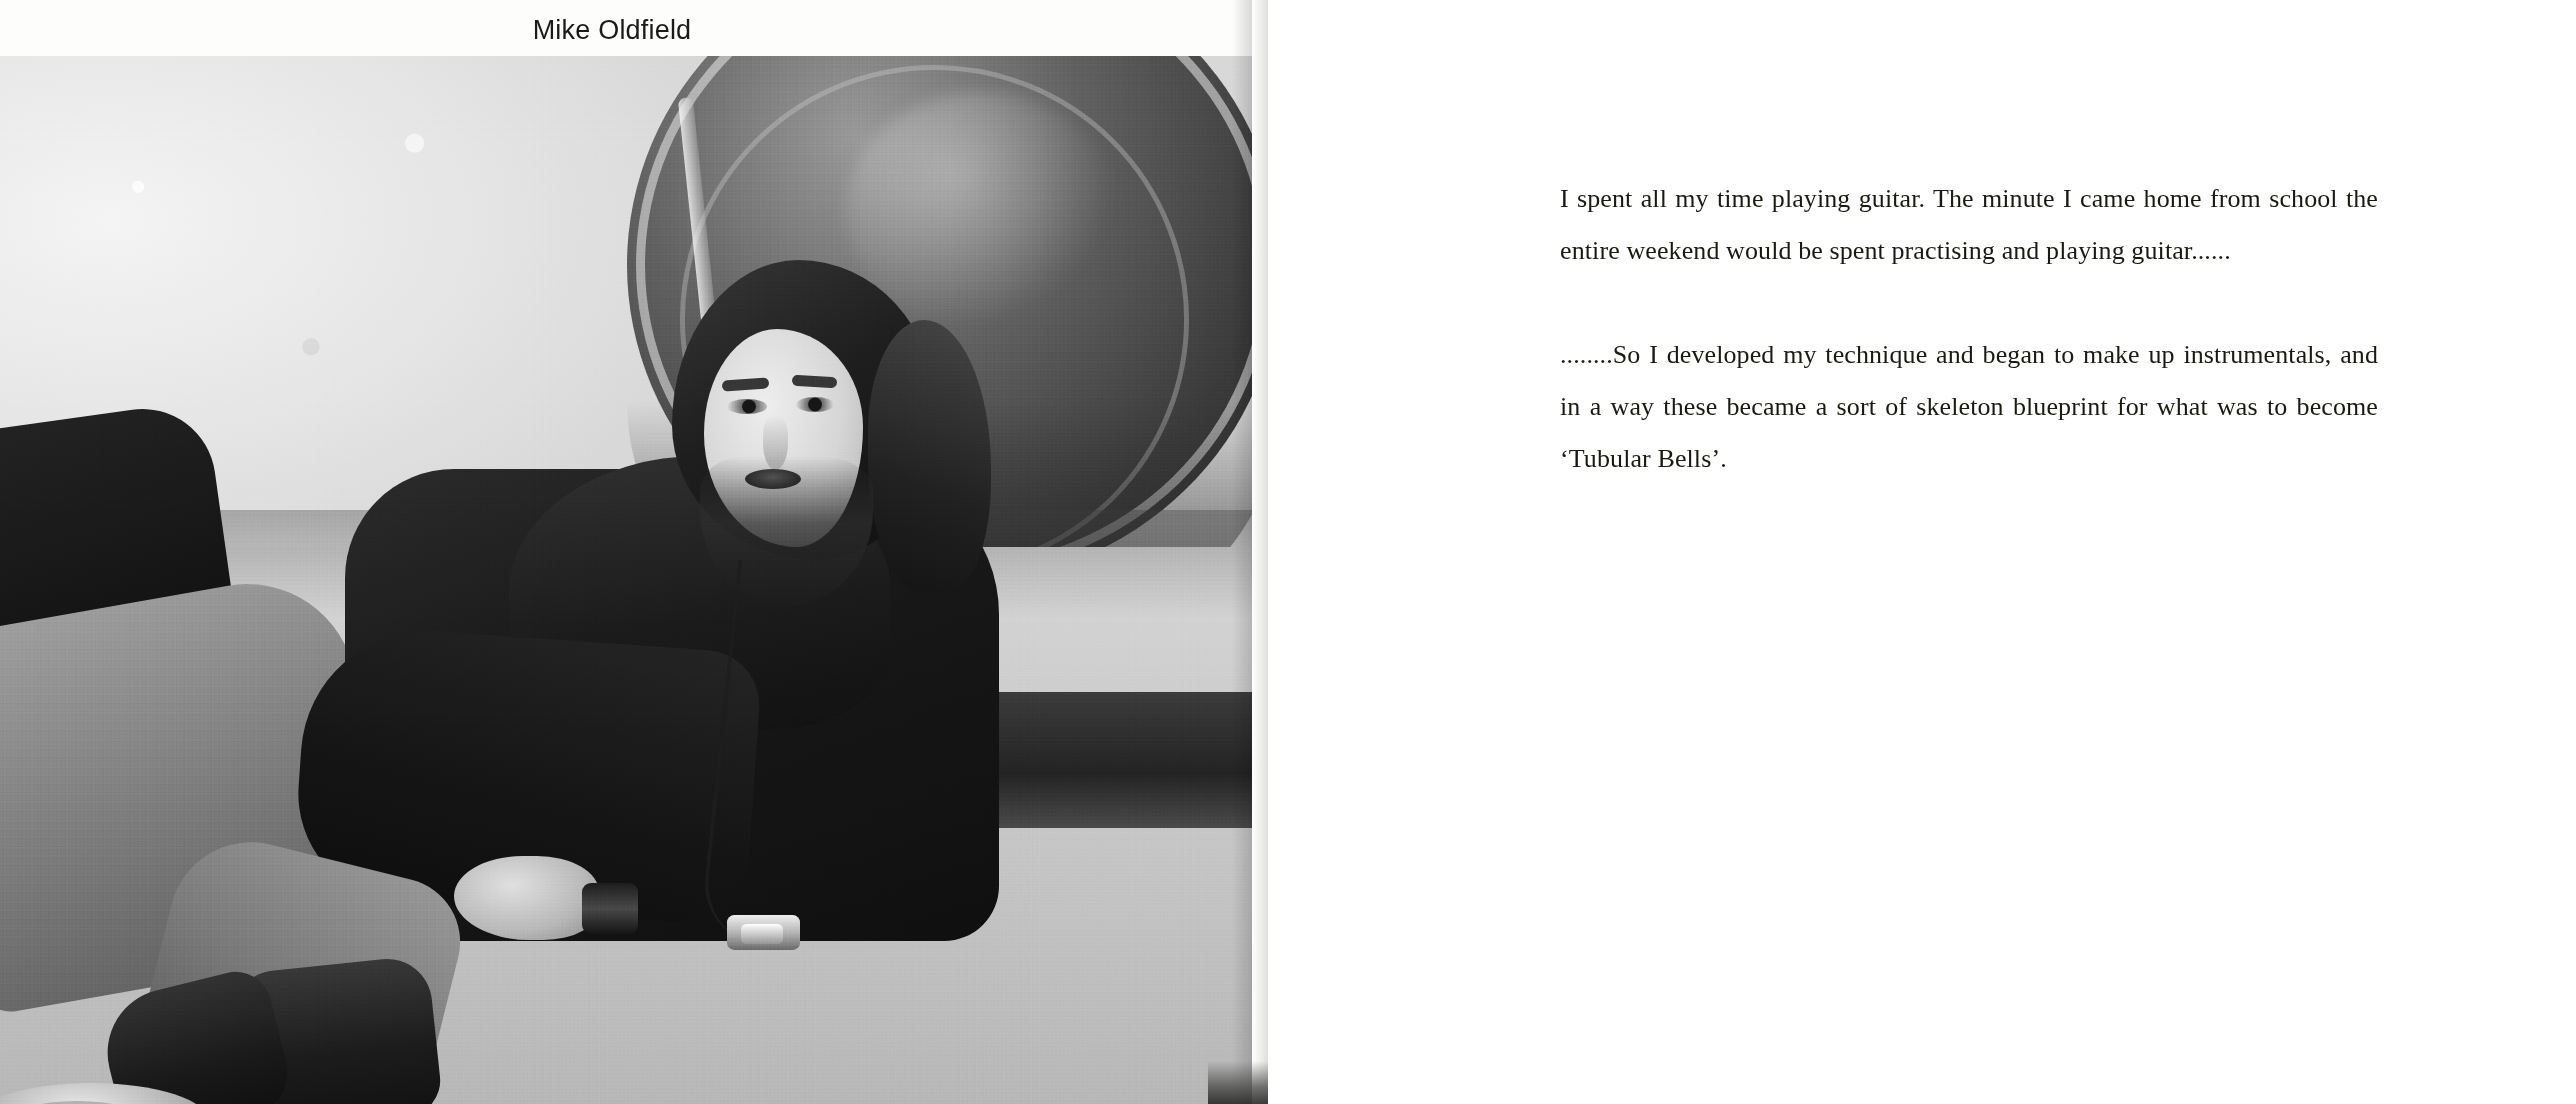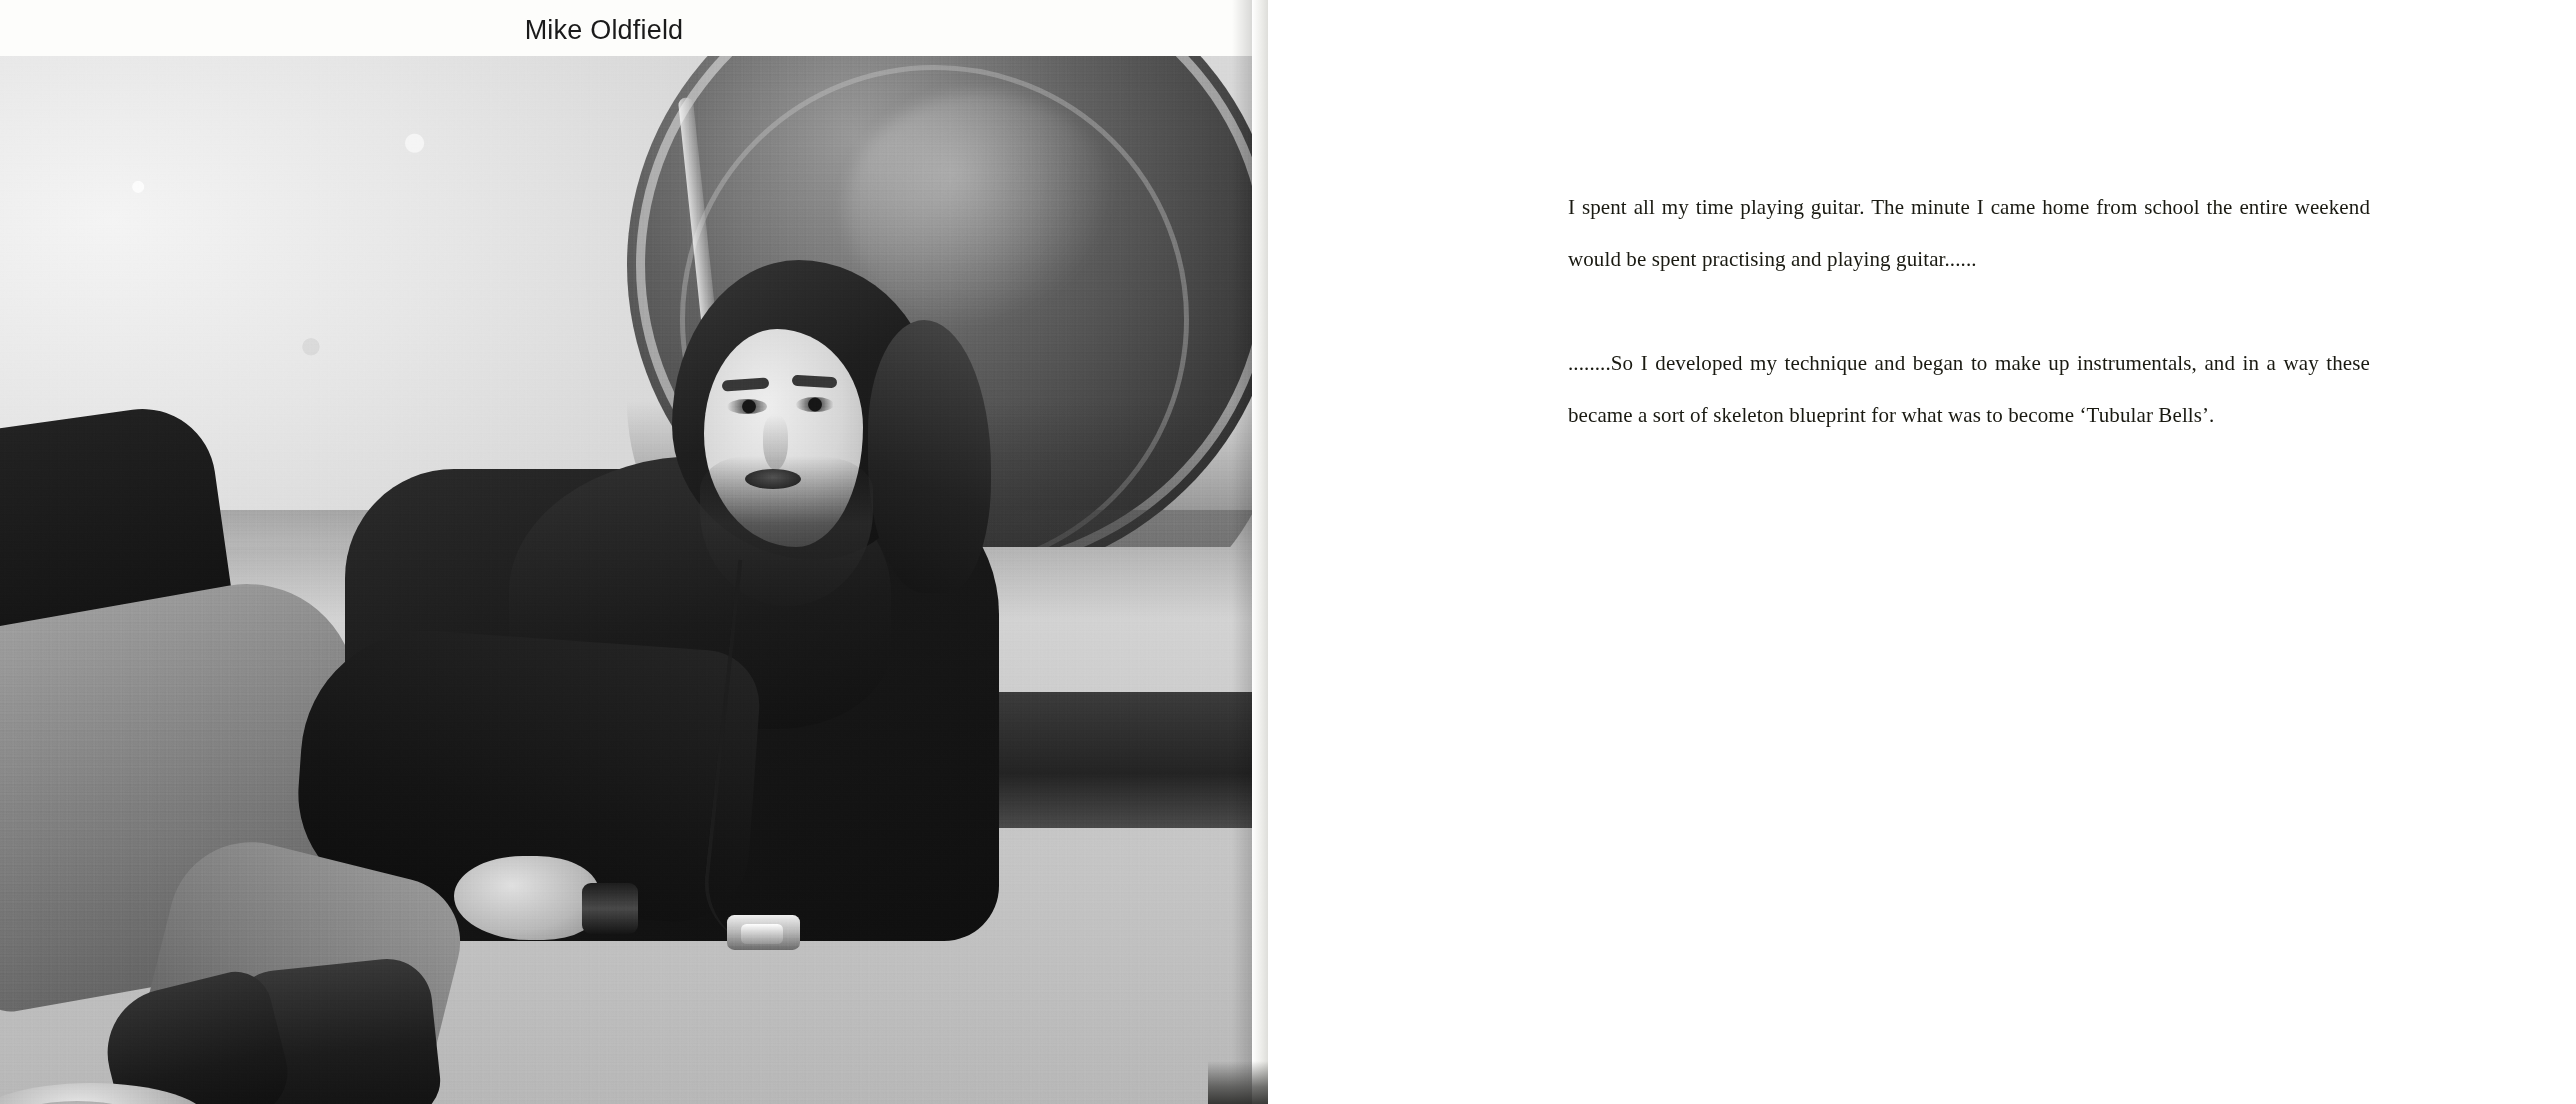--- a/index.html
+++ b/index.html
@@ -27,21 +27,21 @@
     left: 0;
     top: 0;
     width: 1268px;
     height: 1104px;
     background: #fdfdfb;
     overflow: hidden;
   }
 
   #running-head {
     position: absolute;
-    left: 0;
+    left: 8px;
     top: 14.5px;
     width: 1208px;
     text-align: center;
     font-family: "Liberation Sans", sans-serif;
     font-size: 27px;
     letter-spacing: 0.2px;
     color: #1a1a1a;
   }
 
   
@@ -395,24 +395,24 @@
   .speaker {
     font-family: "Liberation Serif", serif;
     font-weight: bold;
     font-size: 31px;
     color: #17170f;
     margin: 0 0 11px 0;
     letter-spacing: 0.2px;
   }
   .para {
     font-family: "Liberation Serif", serif;
-    font-size: 21px;
+    font-size: 26px;
     line-height: 52px;
     color: #1a1a12;
-    margin: 8px;
+    margin: 0;
     text-align: justify;
     letter-spacing: 0.1px;
   }
   .para + .para {
     margin-top: 52px;
   }
 </style>
 </head>
 <body>
 

